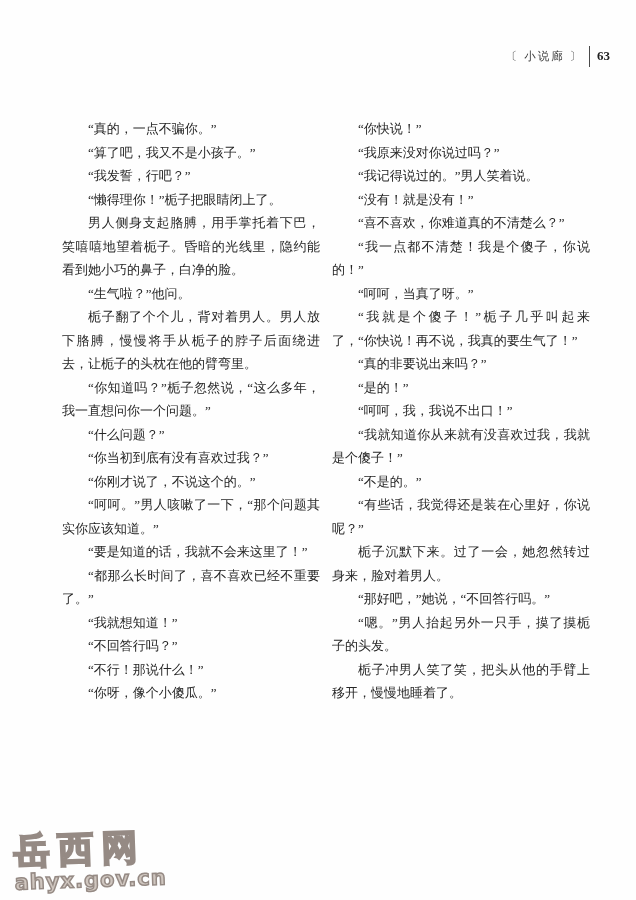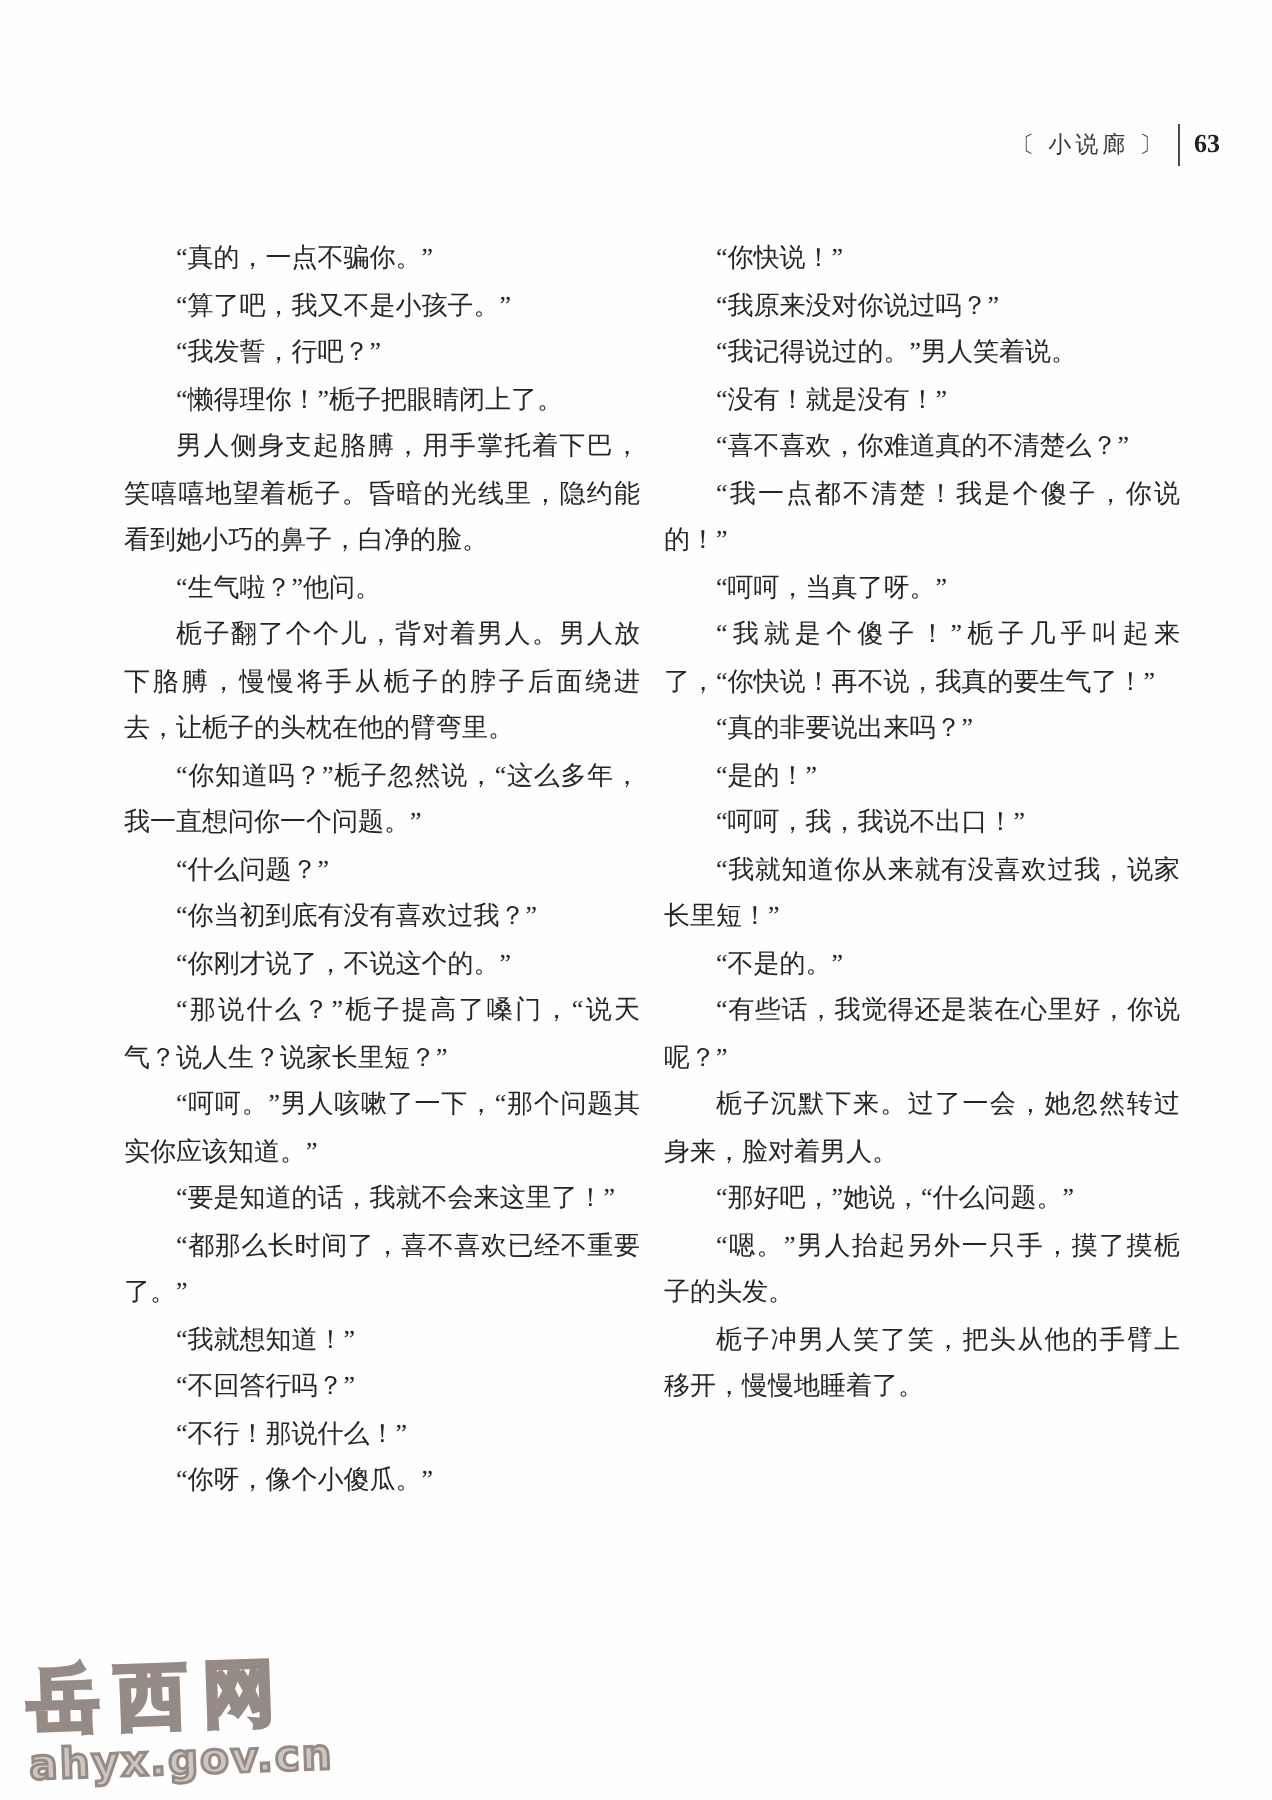--- a/index.html
+++ b/index.html
@@ -11,21 +11,21 @@
     position: relative;
     width: 636px;
     height: 900px;
     background: #fefefe;
     overflow: hidden;
     font-family: "Liberation Serif", serif;
   }
   
   .page-header {
     position: absolute;
-    top: 60px;
+    top: 44px;
     right: 26px;
     display: flex;
     align-items: center;
     height: 24px;
   }
   .section-label {
     font-size: 11.5px;
     color: #3a3a3a;
     letter-spacing: 2px;
     white-space: nowrap;
@@ -103,21 +103,20 @@
       <p class="para">“算了吧，我又不是小孩子。”</p>
       <p class="para">“我发誓，行吧？”</p>
       <p class="para">“懒得理你！”栀子把眼睛闭上了。</p>
       <p class="para">男人侧身支起胳膊，用手掌托着下巴，笑嘻嘻地望着栀子。昏暗的光线里，隐约能看到她小巧的鼻子，白净的脸。</p>
       <p class="para">“生气啦？”他问。</p>
       <p class="para">栀子翻了个个儿，背对着男人。男人放下胳膊，慢慢将手从栀子的脖子后面绕进去，让栀子的头枕在他的臂弯里。</p>
       <p class="para">“你知道吗？”栀子忽然说，“这么多年，我一直想问你一个问题。”</p>
       <p class="para">“什么问题？”</p>
       <p class="para">“你当初到底有没有喜欢过我？”</p>
       <p class="para">“你刚才说了，不说这个的。”</p>
-      <p class="para">“那说什么？”栀子提高了嗓门，“说天气？说人生？说家长里短？”</p>
       <p class="para">“呵呵。”男人咳嗽了一下，“那个问题其实你应该知道。”</p>
       <p class="para">“要是知道的话，我就不会来这里了！”</p>
       <p class="para">“都那么长时间了，喜不喜欢已经不重要了。”</p>
       <p class="para">“我就想知道！”</p>
       <p class="para">“不回答行吗？”</p>
       <p class="para">“不行！那说什么！”</p>
       <p class="para">“你呀，像个小傻瓜。”</p>
     </div>
 
   <div class="text-column right">
@@ -125,25 +124,25 @@
       <p class="para">“我原来没对你说过吗？”</p>
       <p class="para">“我记得说过的。”男人笑着说。</p>
       <p class="para">“没有！就是没有！”</p>
       <p class="para">“喜不喜欢，你难道真的不清楚么？”</p>
       <p class="para">“我一点都不清楚！我是个傻子，你说的！”</p>
       <p class="para">“呵呵，当真了呀。”</p>
       <p class="para">“我就是个傻子！”栀子几乎叫起来了，“你快说！再不说，我真的要生气了！”</p>
       <p class="para">“真的非要说出来吗？”</p>
       <p class="para">“是的！”</p>
       <p class="para">“呵呵，我，我说不出口！”</p>
-      <p class="para">“我就知道你从来就有没喜欢过我，说家长里短！”</p>
+      <p class="para">“我就知道你从来就有没喜欢过我，我就是个傻子！”</p>
       <p class="para">“不是的。”</p>
       <p class="para">“有些话，我觉得还是装在心里好，你说呢？”</p>
       <p class="para">栀子沉默下来。过了一会，她忽然转过身来，脸对着男人。</p>
-      <p class="para">“那好吧，”她说，“什么问题。”</p>
+      <p class="para">“那好吧，”她说，“不回答行吗。”</p>
       <p class="para">“嗯。”男人抬起另外一只手，摸了摸栀子的头发。</p>
       <p class="para">栀子冲男人笑了笑，把头从他的手臂上移开，慢慢地睡着了。</p>
     </div>
 
   <div class="watermark">
     <div class="wm-name">岳西网</div>
     <div class="wm-url">ahyx.gov.cn</div>
   </div>
 
 </div>

